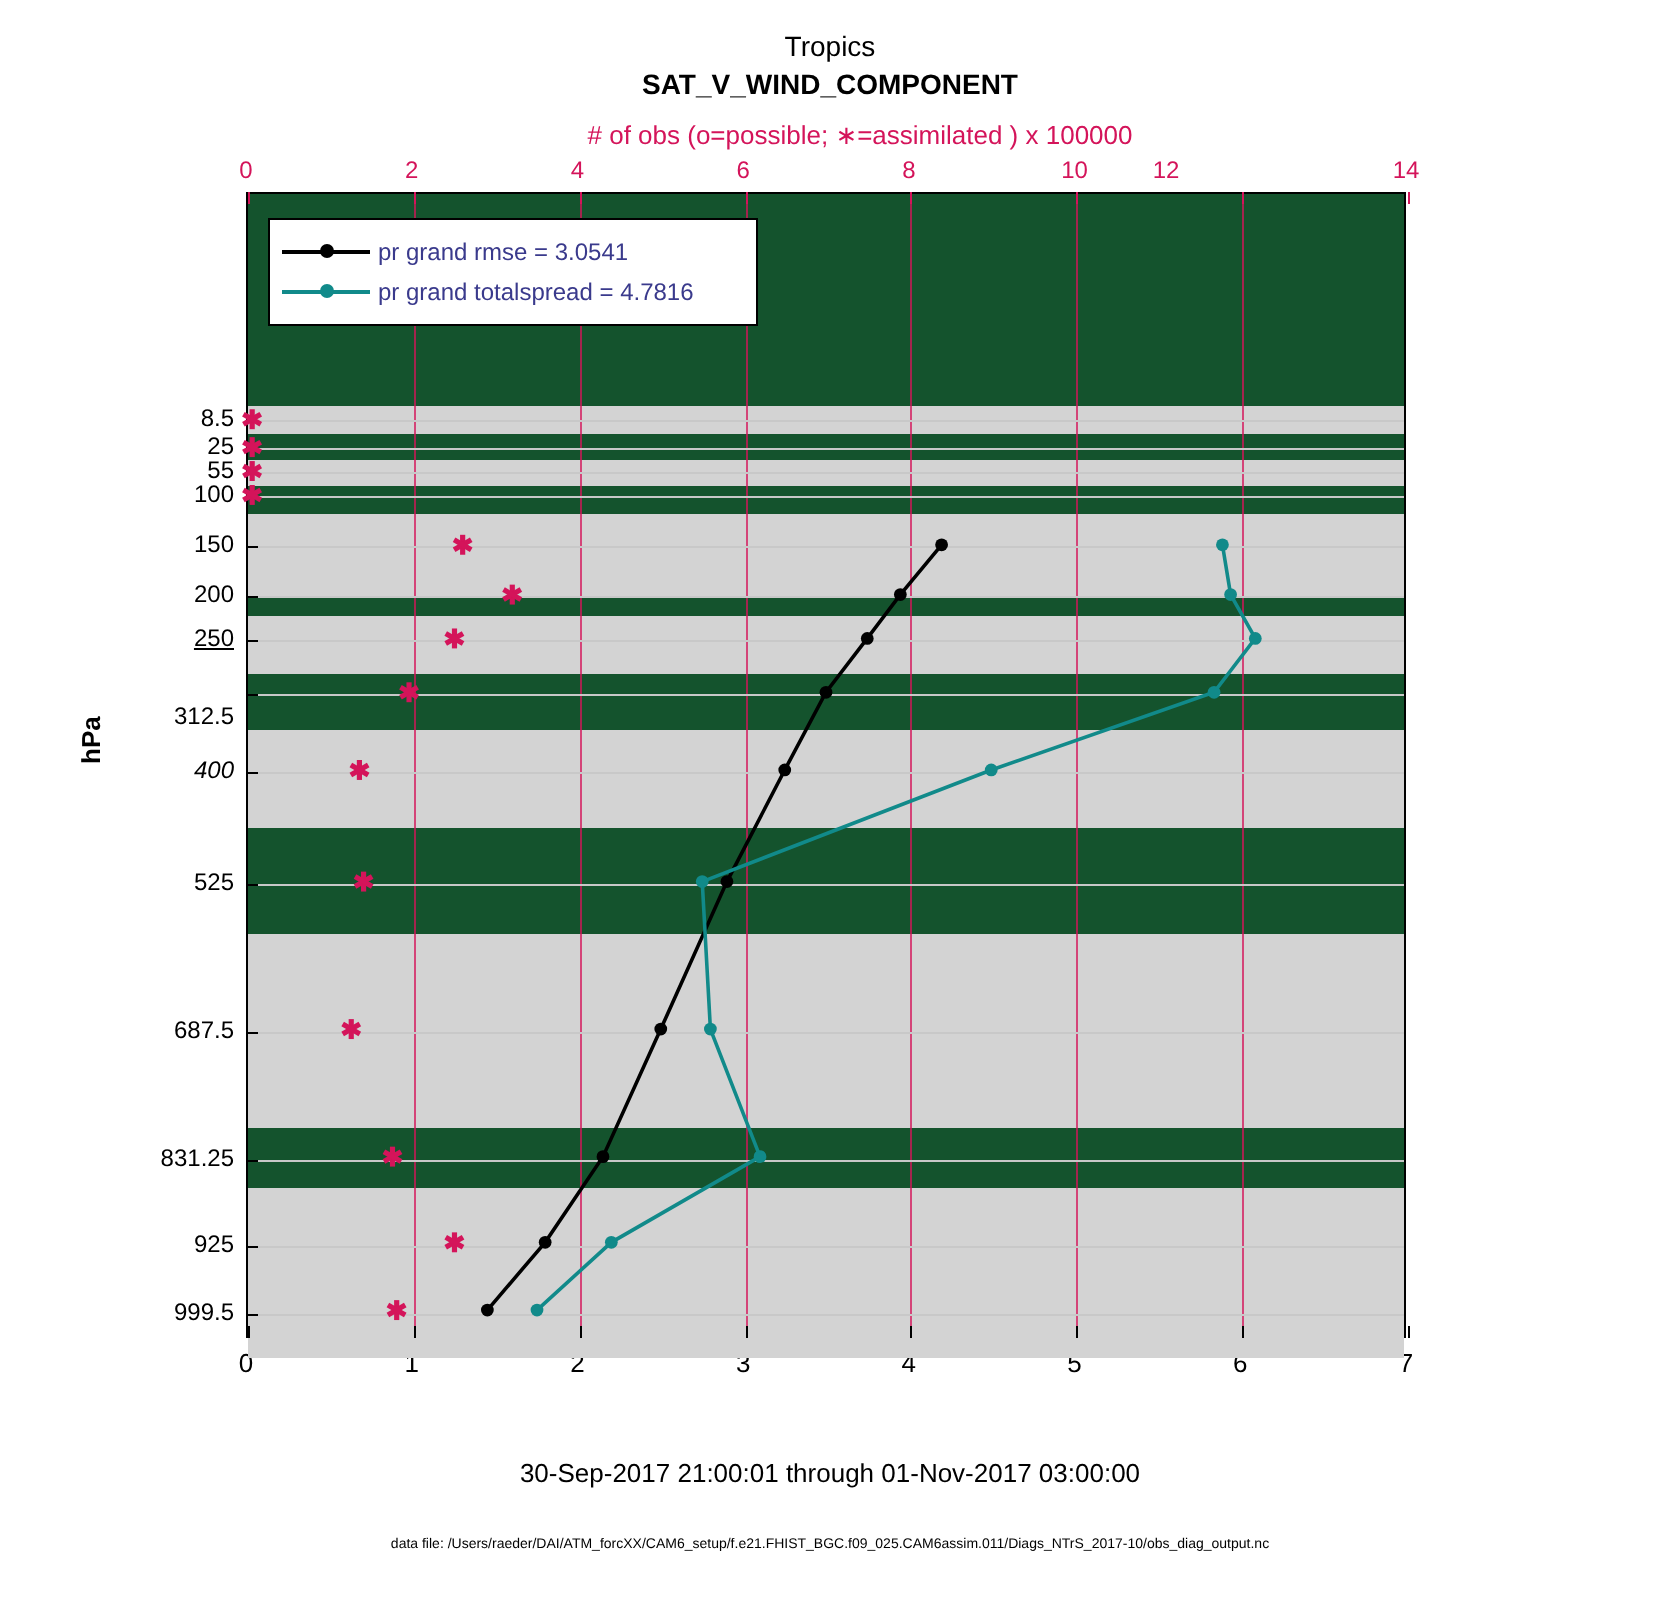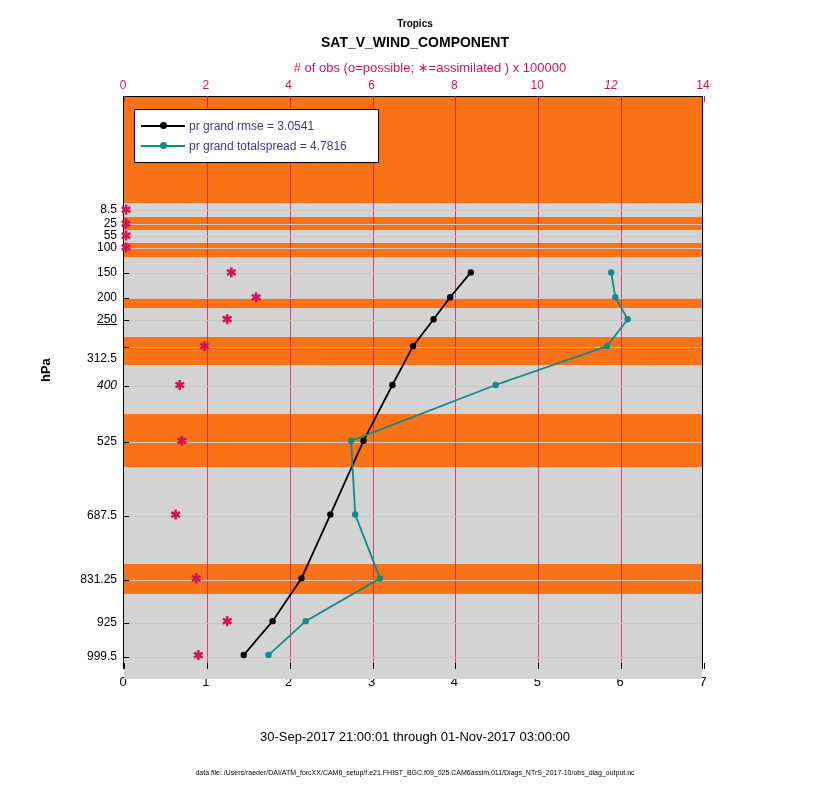--- a/index.html
+++ b/index.html
@@ -22,22 +22,22 @@
     height: 800px;
   }
   .title-block {
     position: absolute;
     left: 0;
     top: 14px;
     width: 830px;
     text-align: center;
   }
   .title-main {
-    font-size: 10px;
-    font-weight: bold;
+    font-size: 14px;
+    font-weight: normal;
     line-height: 19px;
   }
   .title-sub {
     font-size: 14px;
     font-weight: bold;
     line-height: 19px;
   }
   .top-axis-label {
     position: absolute;
     left: 0;
@@ -50,21 +50,21 @@
     padding-left: 15px;
   }
   .plot-area {
     position: absolute;
     left: 123px;
     top: 96px;
     width: 580px;
     height: 573px;
     border: 1px solid #000000;
     box-sizing: border-box;
-    background: #f97316;
+    background: #14532d;
   }
   .band {
     position: absolute;
     left: 0;
     width: 100%;
     background: #d3d3d3;
   }
   .vgrid {
     position: absolute;
     top: 0;
@@ -224,21 +224,21 @@
 
   <div class="top-axis-label"># of obs (o=possible;  ∗=assimilated ) x 100000</div>
 
   <div id="toplabels">
       <div class="toplabel" style="left: 123px;">0</div>
       <div class="toplabel" style="left: 205.857px;">2</div>
       <div class="toplabel" style="left: 288.714px;">4</div>
       <div class="toplabel" style="left: 371.571px;">6</div>
       <div class="toplabel" style="left: 454.429px;">8</div>
       <div class="toplabel" style="left: 537.286px;">10</div>
-      <div class="toplabel" style="left: 611px; font-style: italic;">12</div>
+      <div class="toplabel" style="left: 583px;">12</div>
       <div class="toplabel" style="left: 703px;">14</div>
     </div>
   <div id="botlabels">
       <div class="botlabel" style="left: 123px;">0</div>
       <div class="botlabel" style="left: 205.857px;">1</div>
       <div class="botlabel" style="left: 288.714px;">2</div>
       <div class="botlabel" style="left: 371.571px;">3</div>
       <div class="botlabel" style="left: 454.429px;">4</div>
       <div class="botlabel" style="left: 537.286px;">5</div>
       <div class="botlabel" style="left: 620.143px;">6</div>

